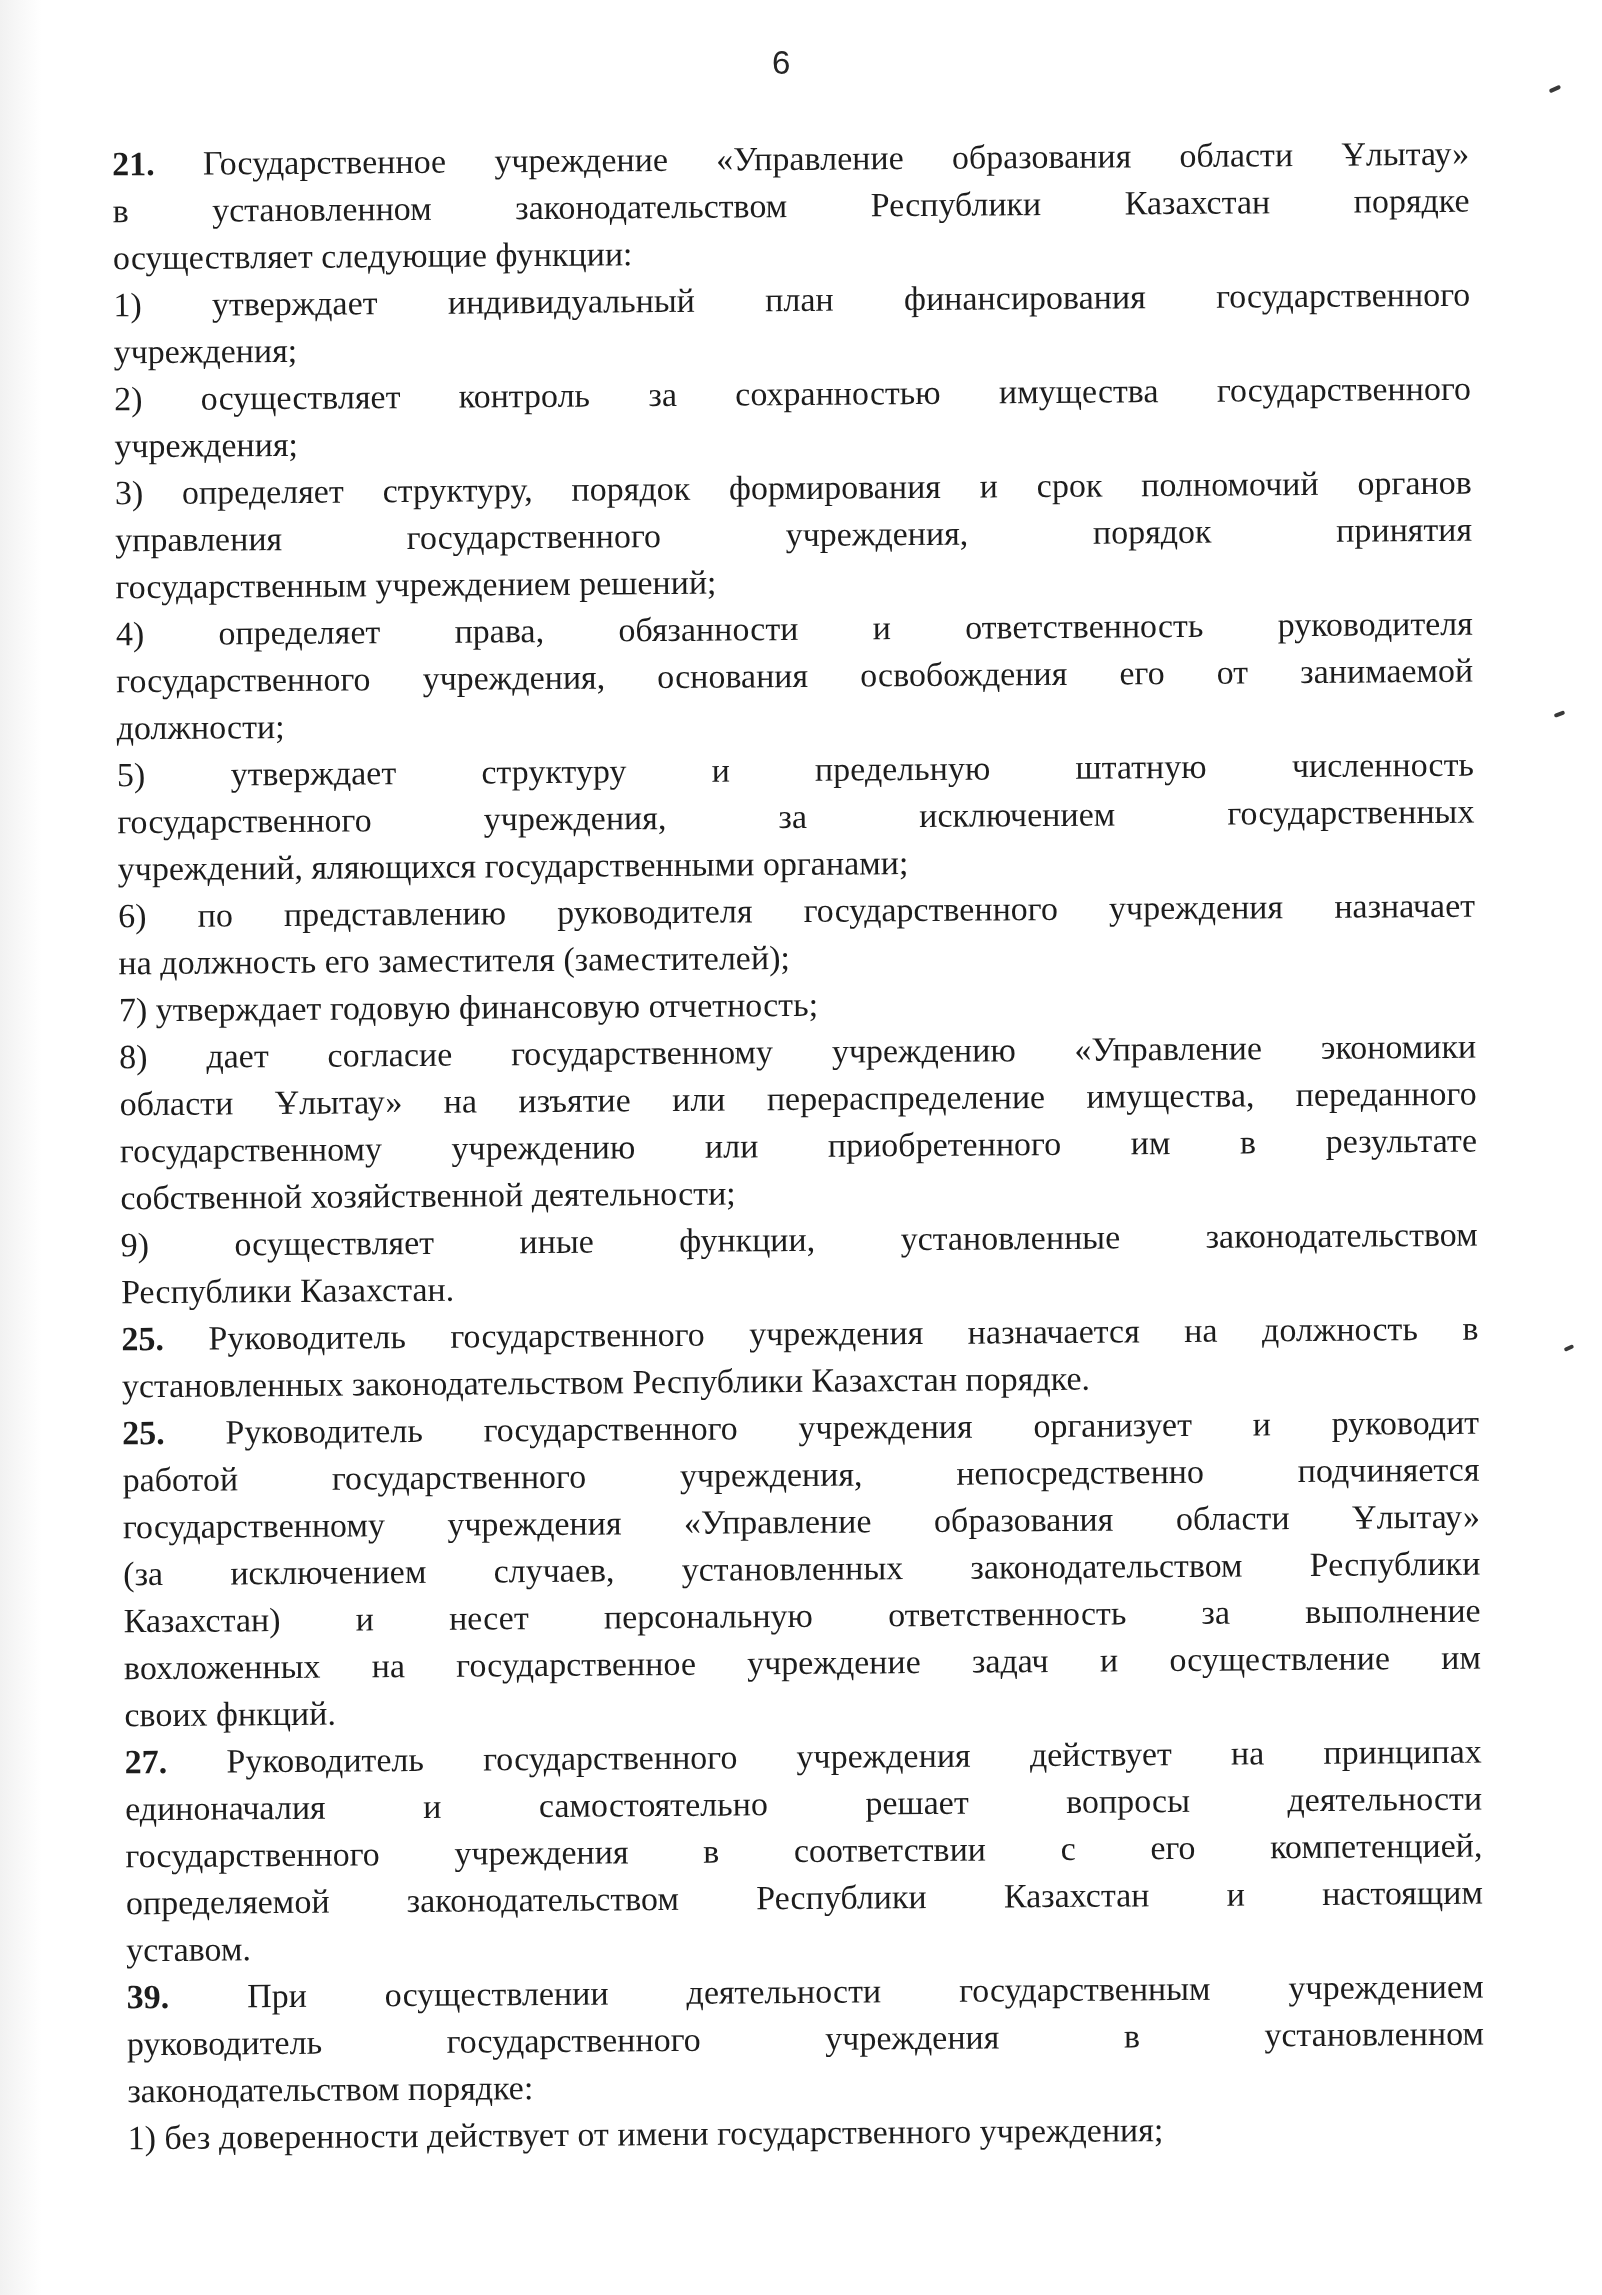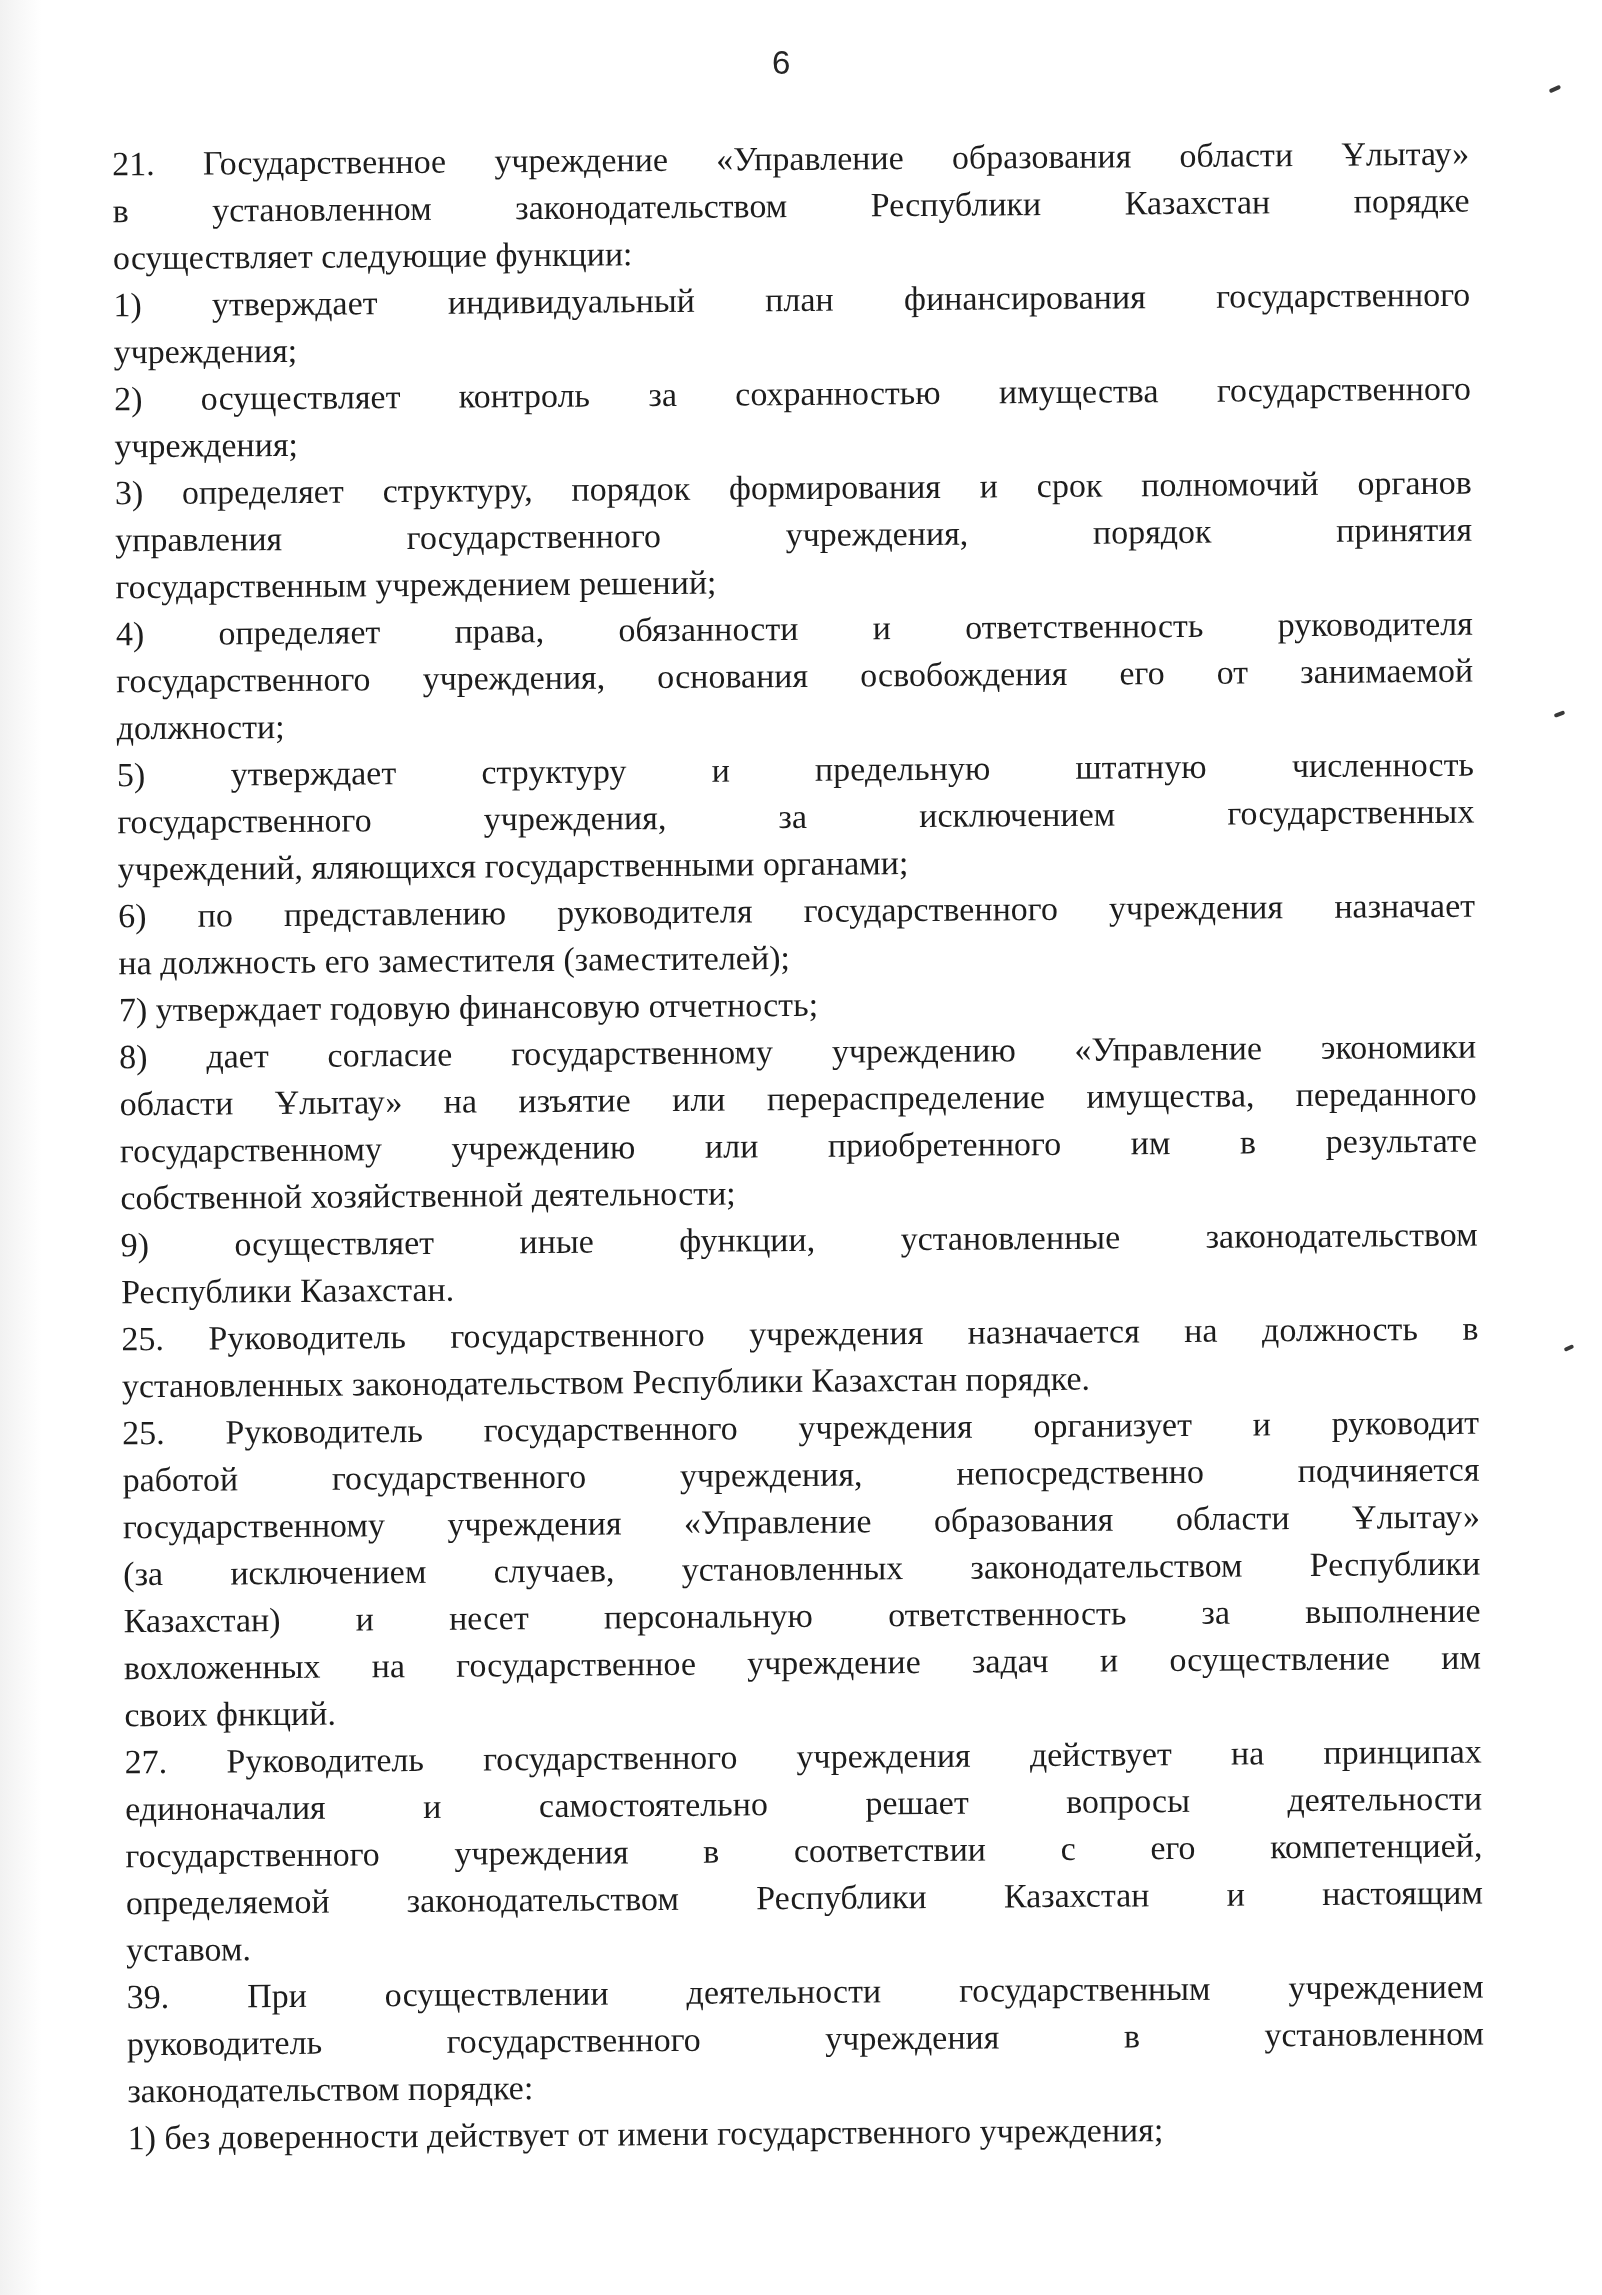--- a/index.html
+++ b/index.html
@@ -43,21 +43,21 @@
   }
   .line {
     min-height: 47px;
     text-align: left;
   }
   .line.just {
     text-align: justify;
     text-align-last: justify;
   }
   .line b {
-    font-weight: normal;
+    font-weight: bold;
   }
   .artifact {
     position: absolute;
     background: #3a3a3a;
     border-radius: 2.1px;
   }
   .a1 { left: 1549px; top: 87px; width: 12px; height: 4.3px; transform: rotate(-24deg); }
   .a2 { left: 1554px; top: 712px; width: 11.4px; height: 4.3px; transform: rotate(-20deg); }
   .a3 { left: 1564px; top: 1346px; width: 10px; height: 4.3px; transform: rotate(-24deg); }
 </style>

